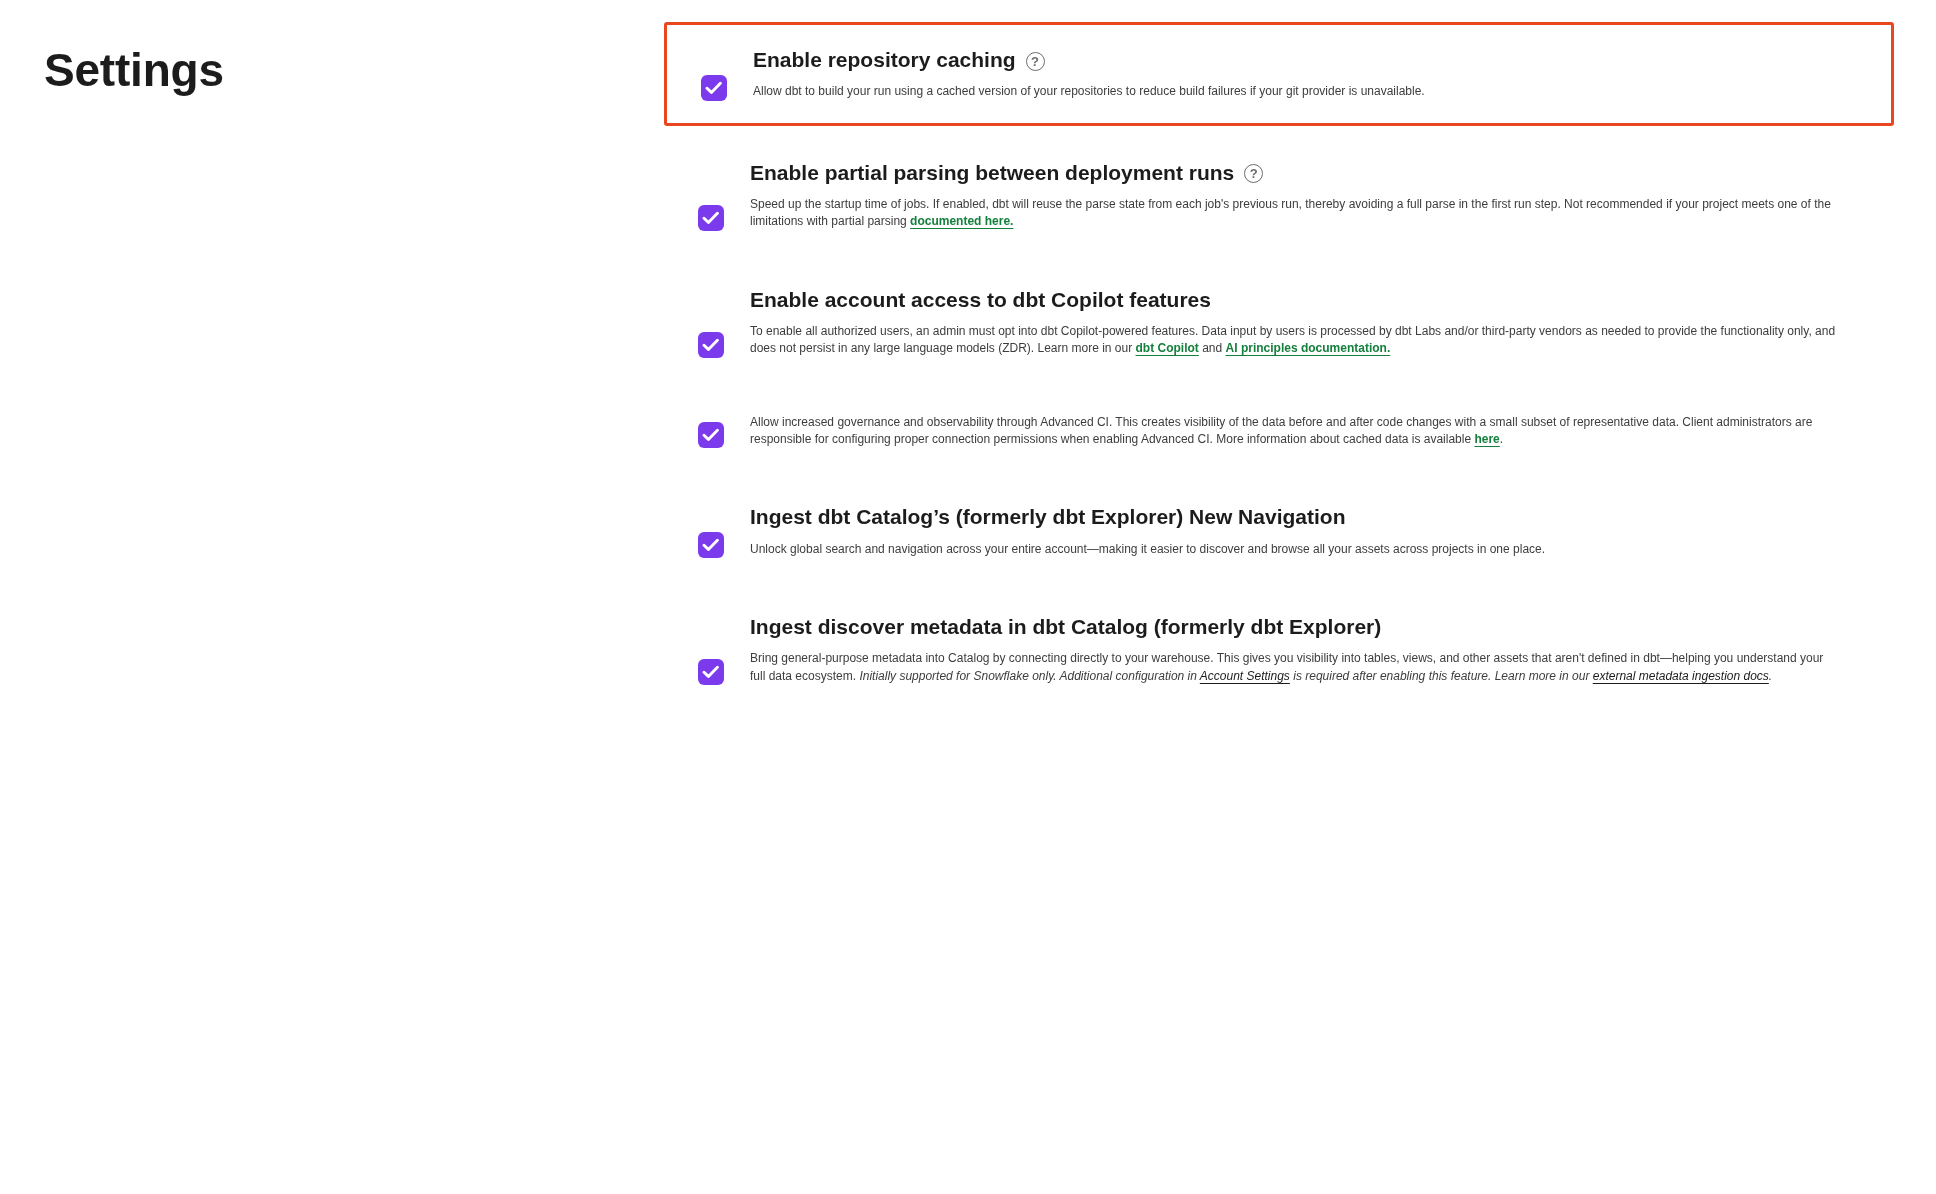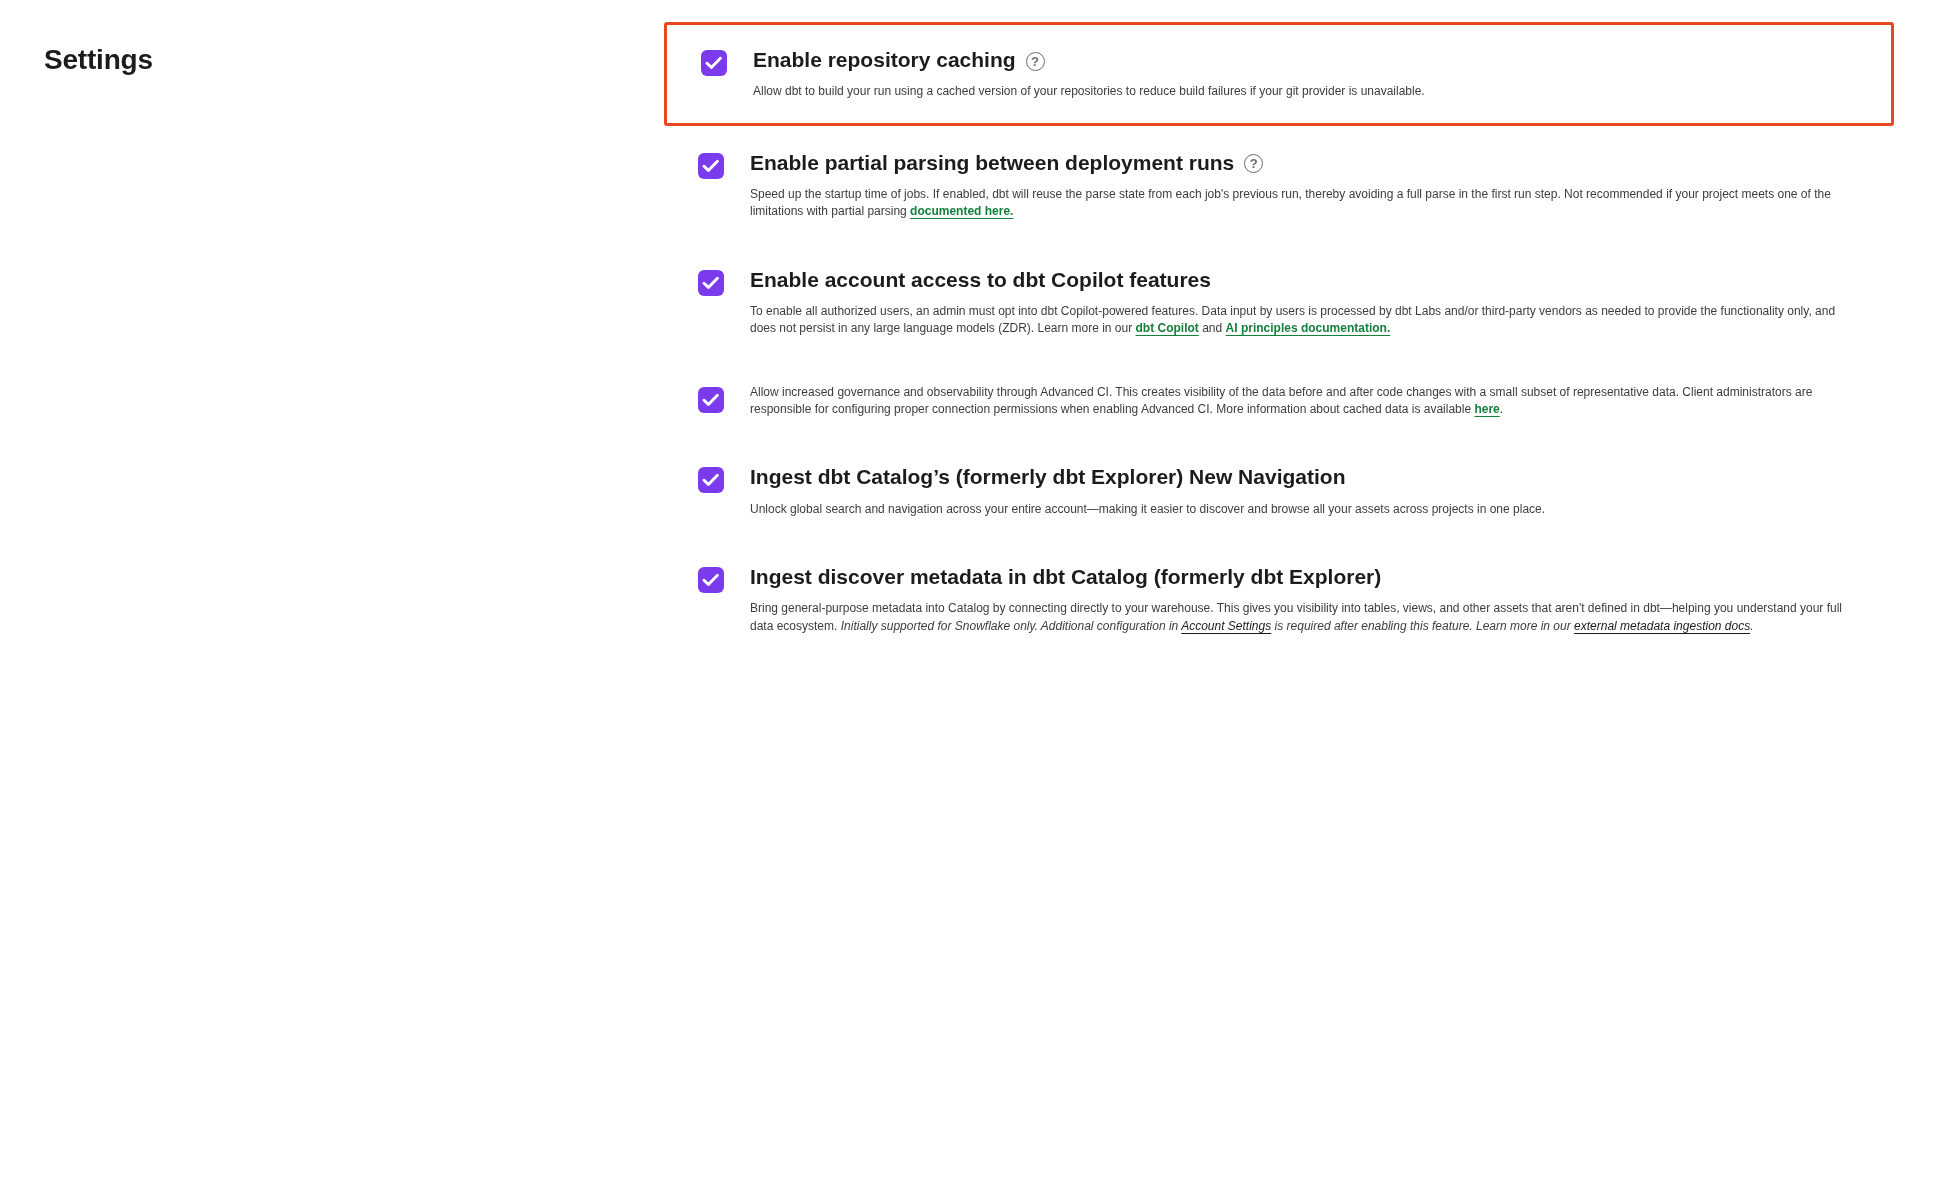--- a/index.html
+++ b/index.html
@@ -19,21 +19,21 @@
   }
 
   
   .left-col {
     position: absolute;
     left: 44px;
     top: 44px;
     width: 560px;
   }
   .page-title {
-    font-size: 28px;
+    font-size: 46px;
     font-weight: 700;
     letter-spacing: -0.2px;
     color: #1c1c1c;
     margin: 0 0 14px 0;
     line-height: 1.15;
   }
   .page-subtitle {
     font-size: 17px;
     color: #4b4b4b;
     line-height: 1.45;
@@ -45,22 +45,23 @@
   .settings-col {
     position: absolute;
     left: 664px;
     top: 22px;
     width: 1230px;
   }
 
   .setting-item {
     position: relative;
     display: flex;
-    align-items: flex-start;
-    padding: 24px 34px 22px 34px;
+    align-items: flex-end;
+    padding: 24px 52px 22px 34px;
+    margin-bottom: 10px;
   }
   .setting-item.highlighted {
     border: 3px solid #e8471f;
     border-radius: 3px;
     padding-top: 22px;
   }
 
   .checkbox {
     flex: 0 0 auto;
     width: 26px;

